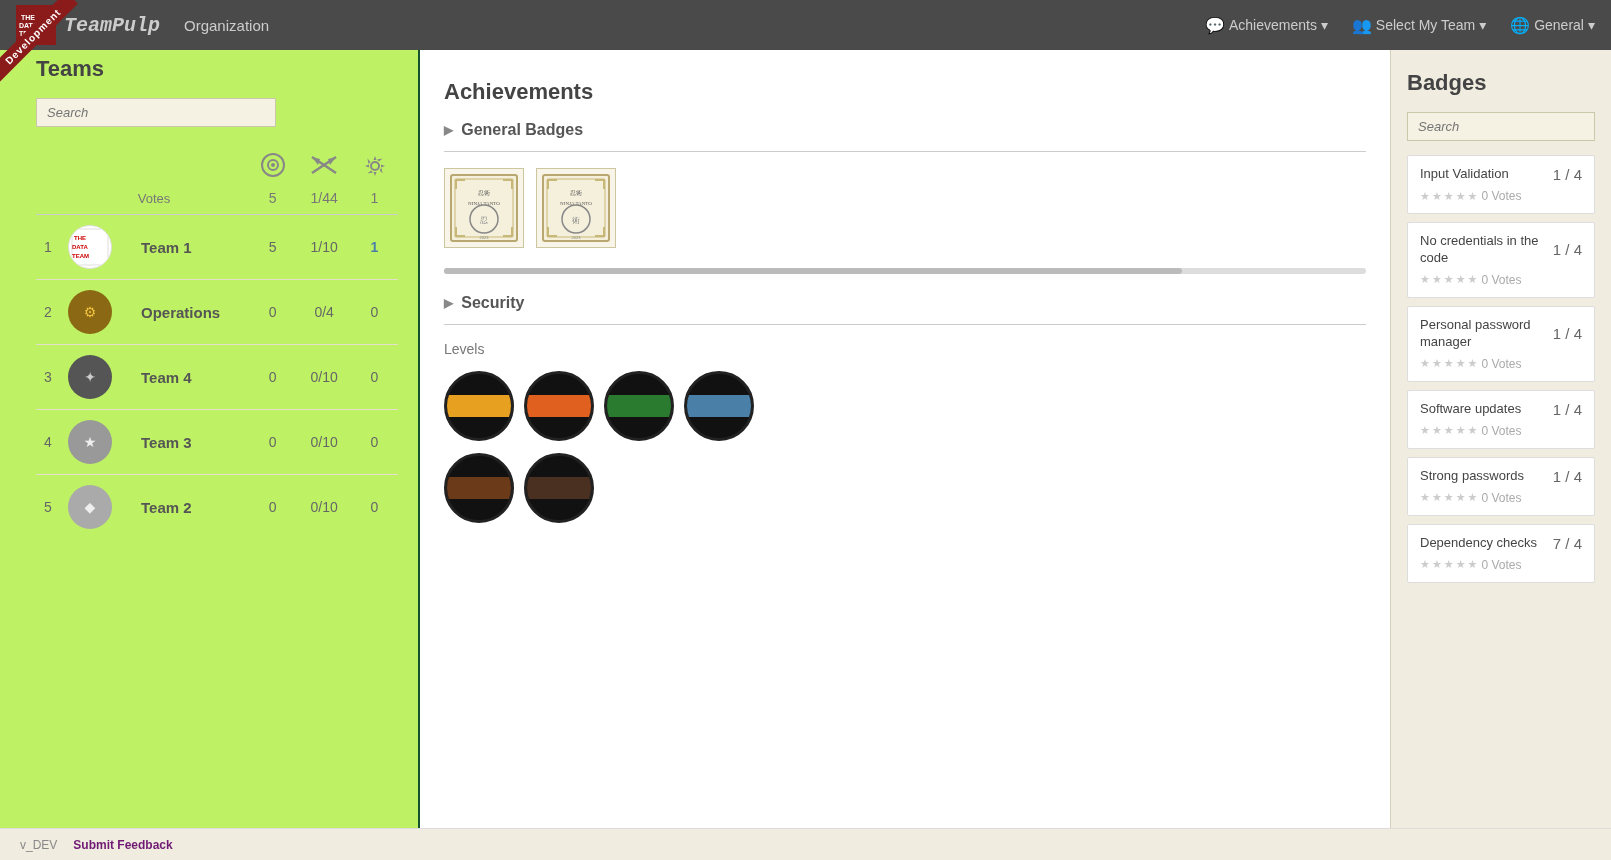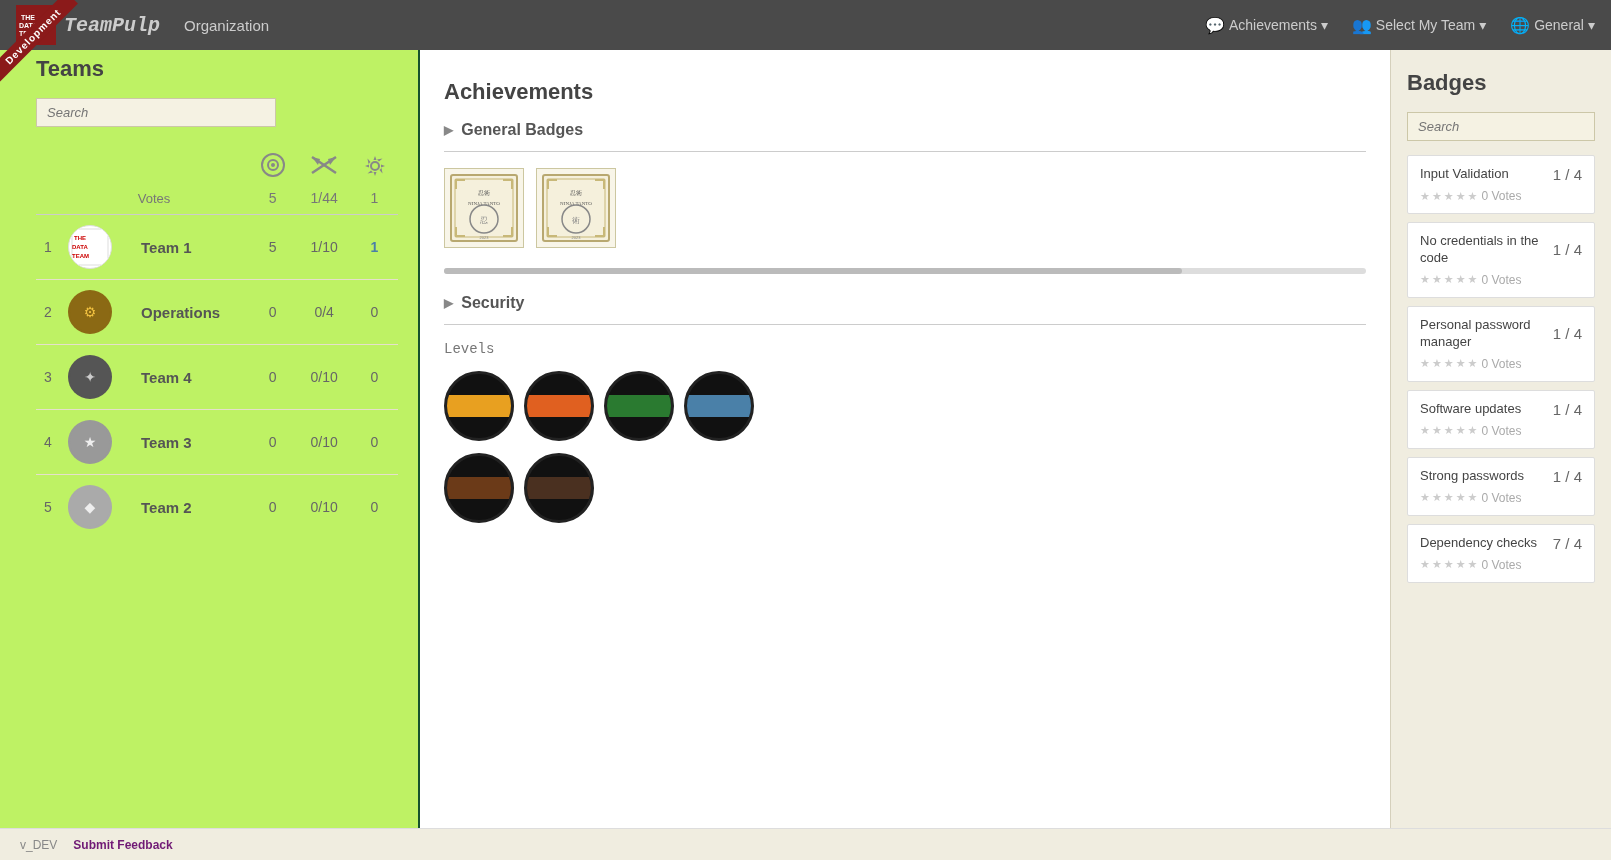--- a/index.html
+++ b/index.html
@@ -219,21 +219,20 @@
       align-items: center;
       justify-content: center;
       overflow: hidden;
     }
 
     .levels-section { margin-top: 8px; }
     .levels-label {
       font-size: 14px;
       color: #777;
       margin-bottom: 14px;
-      font-family: Liberation Mono, monospace;
     }
     .levels-grid {
       display: flex;
       gap: 10px;
       flex-wrap: wrap;
       margin-bottom: 12px;
     }
 
     
     .skills-panel {

